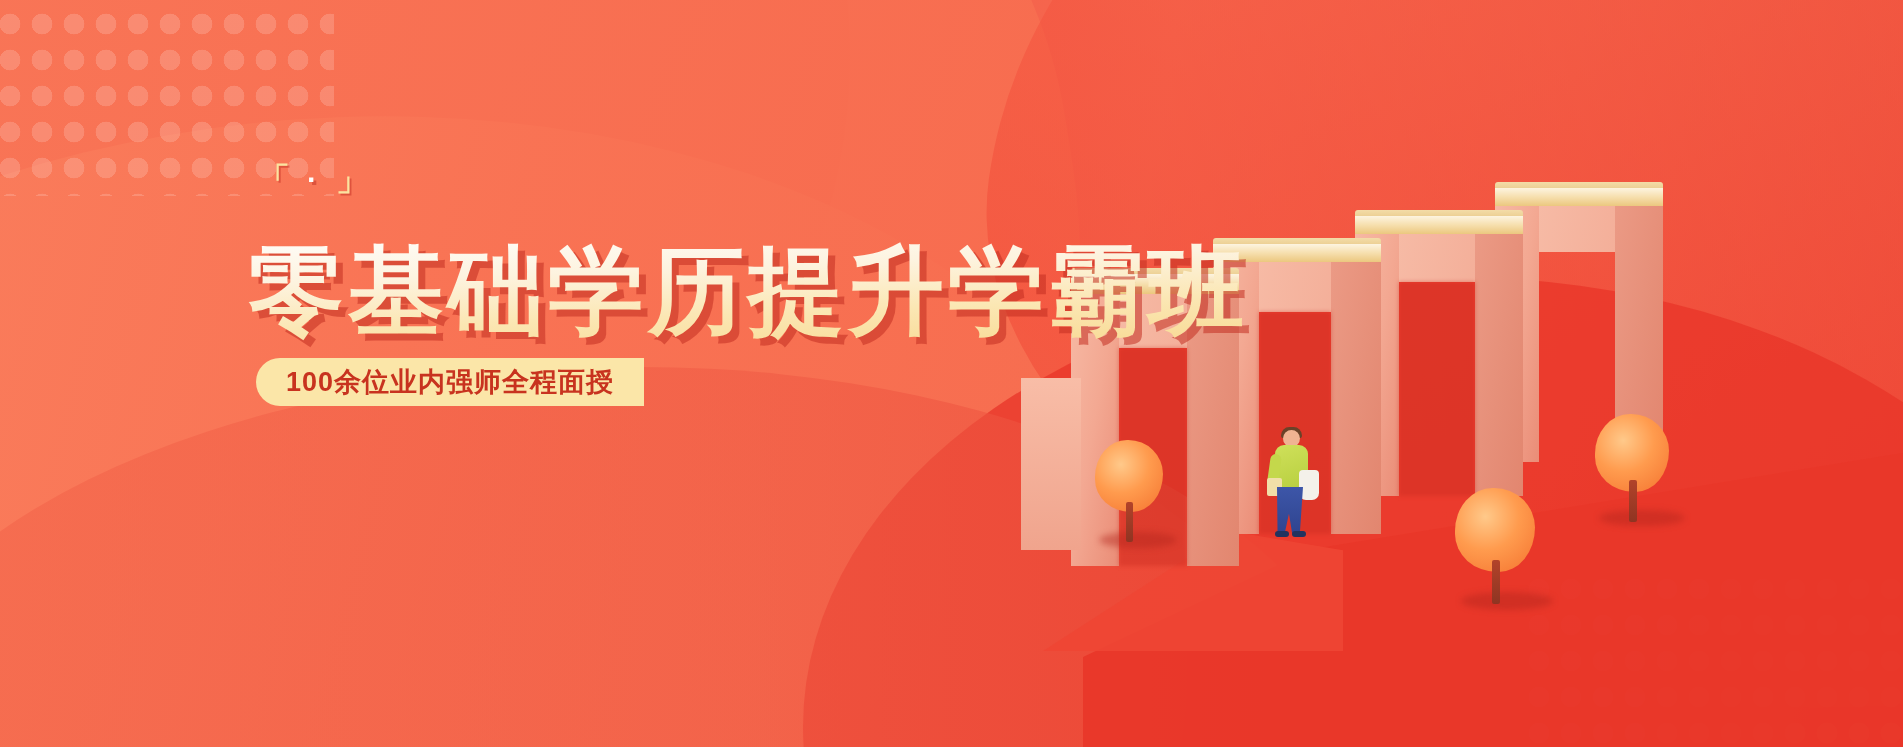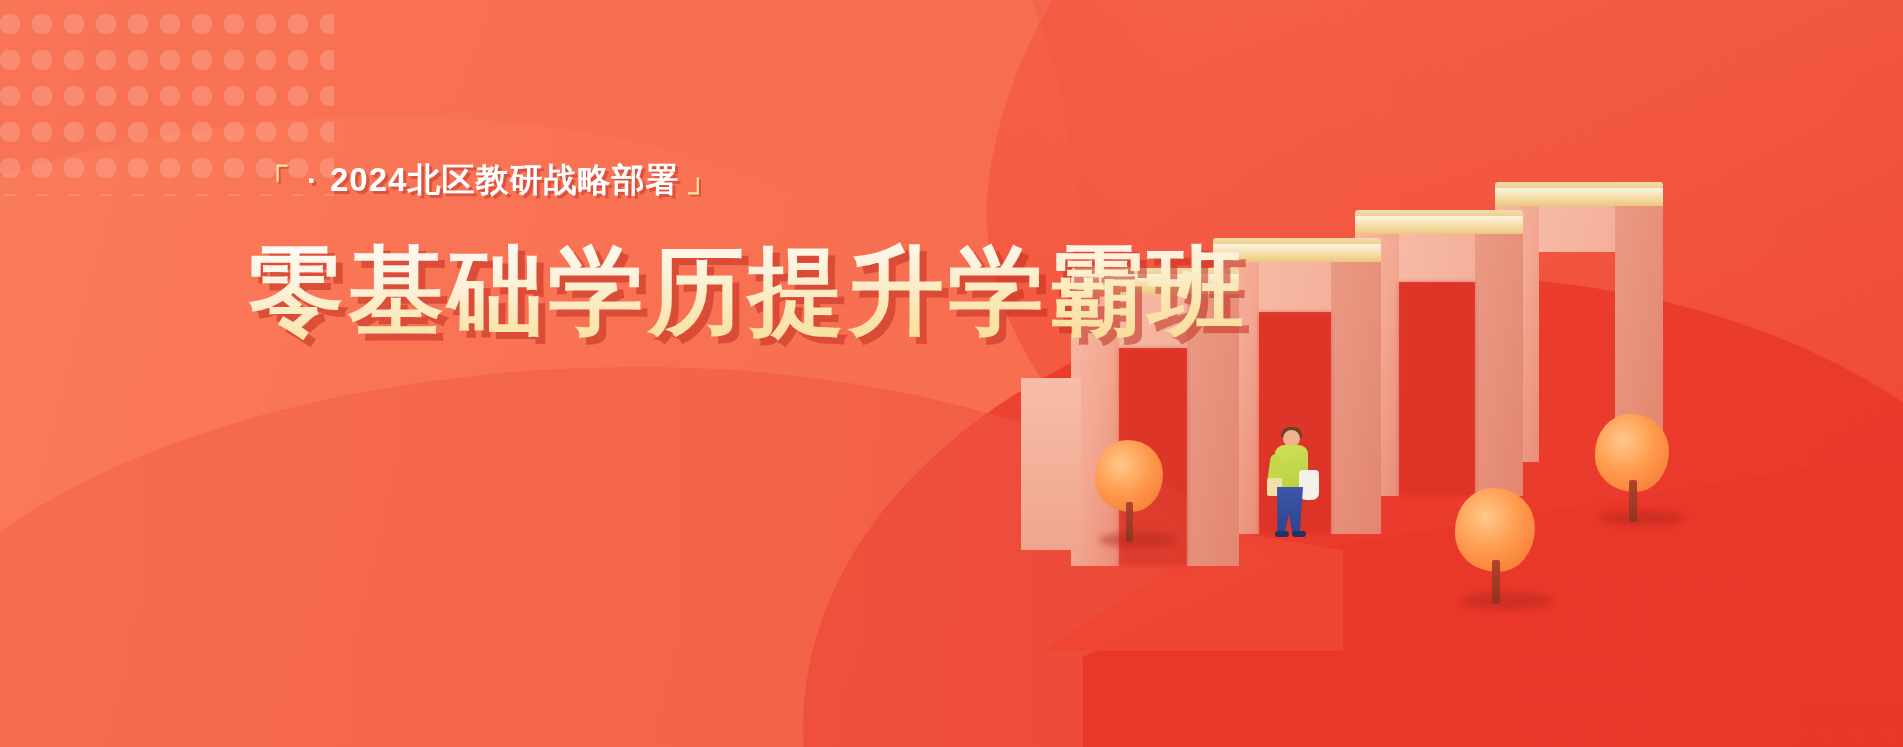--- a/index.html
+++ b/index.html
@@ -320,23 +320,23 @@
       <div class="crown" style="width:74px;height:78px;"></div>
       <div class="trunk" style="left:34px;top:66px;width:8px;height:42px;"></div>
     </div>
   </div>
 
   <div class="copy">
 
     <div class="eyebrow">
       <span class="bracket left">「</span>
       <span class="eyebrow-dot">·</span>
-      <span class="eyebrow-white">2024北区教研战略部署</span>
       <span class="bracket right">」</span>
     </div>
 
     <div class="headline">零基础学历提升学霸班</div>
 
     <div class="pills">
+      <div class="pill-left">100余位业内强师全程面授</div>
     </div>
 
   </div>
 </div>
 
 </body></html>

